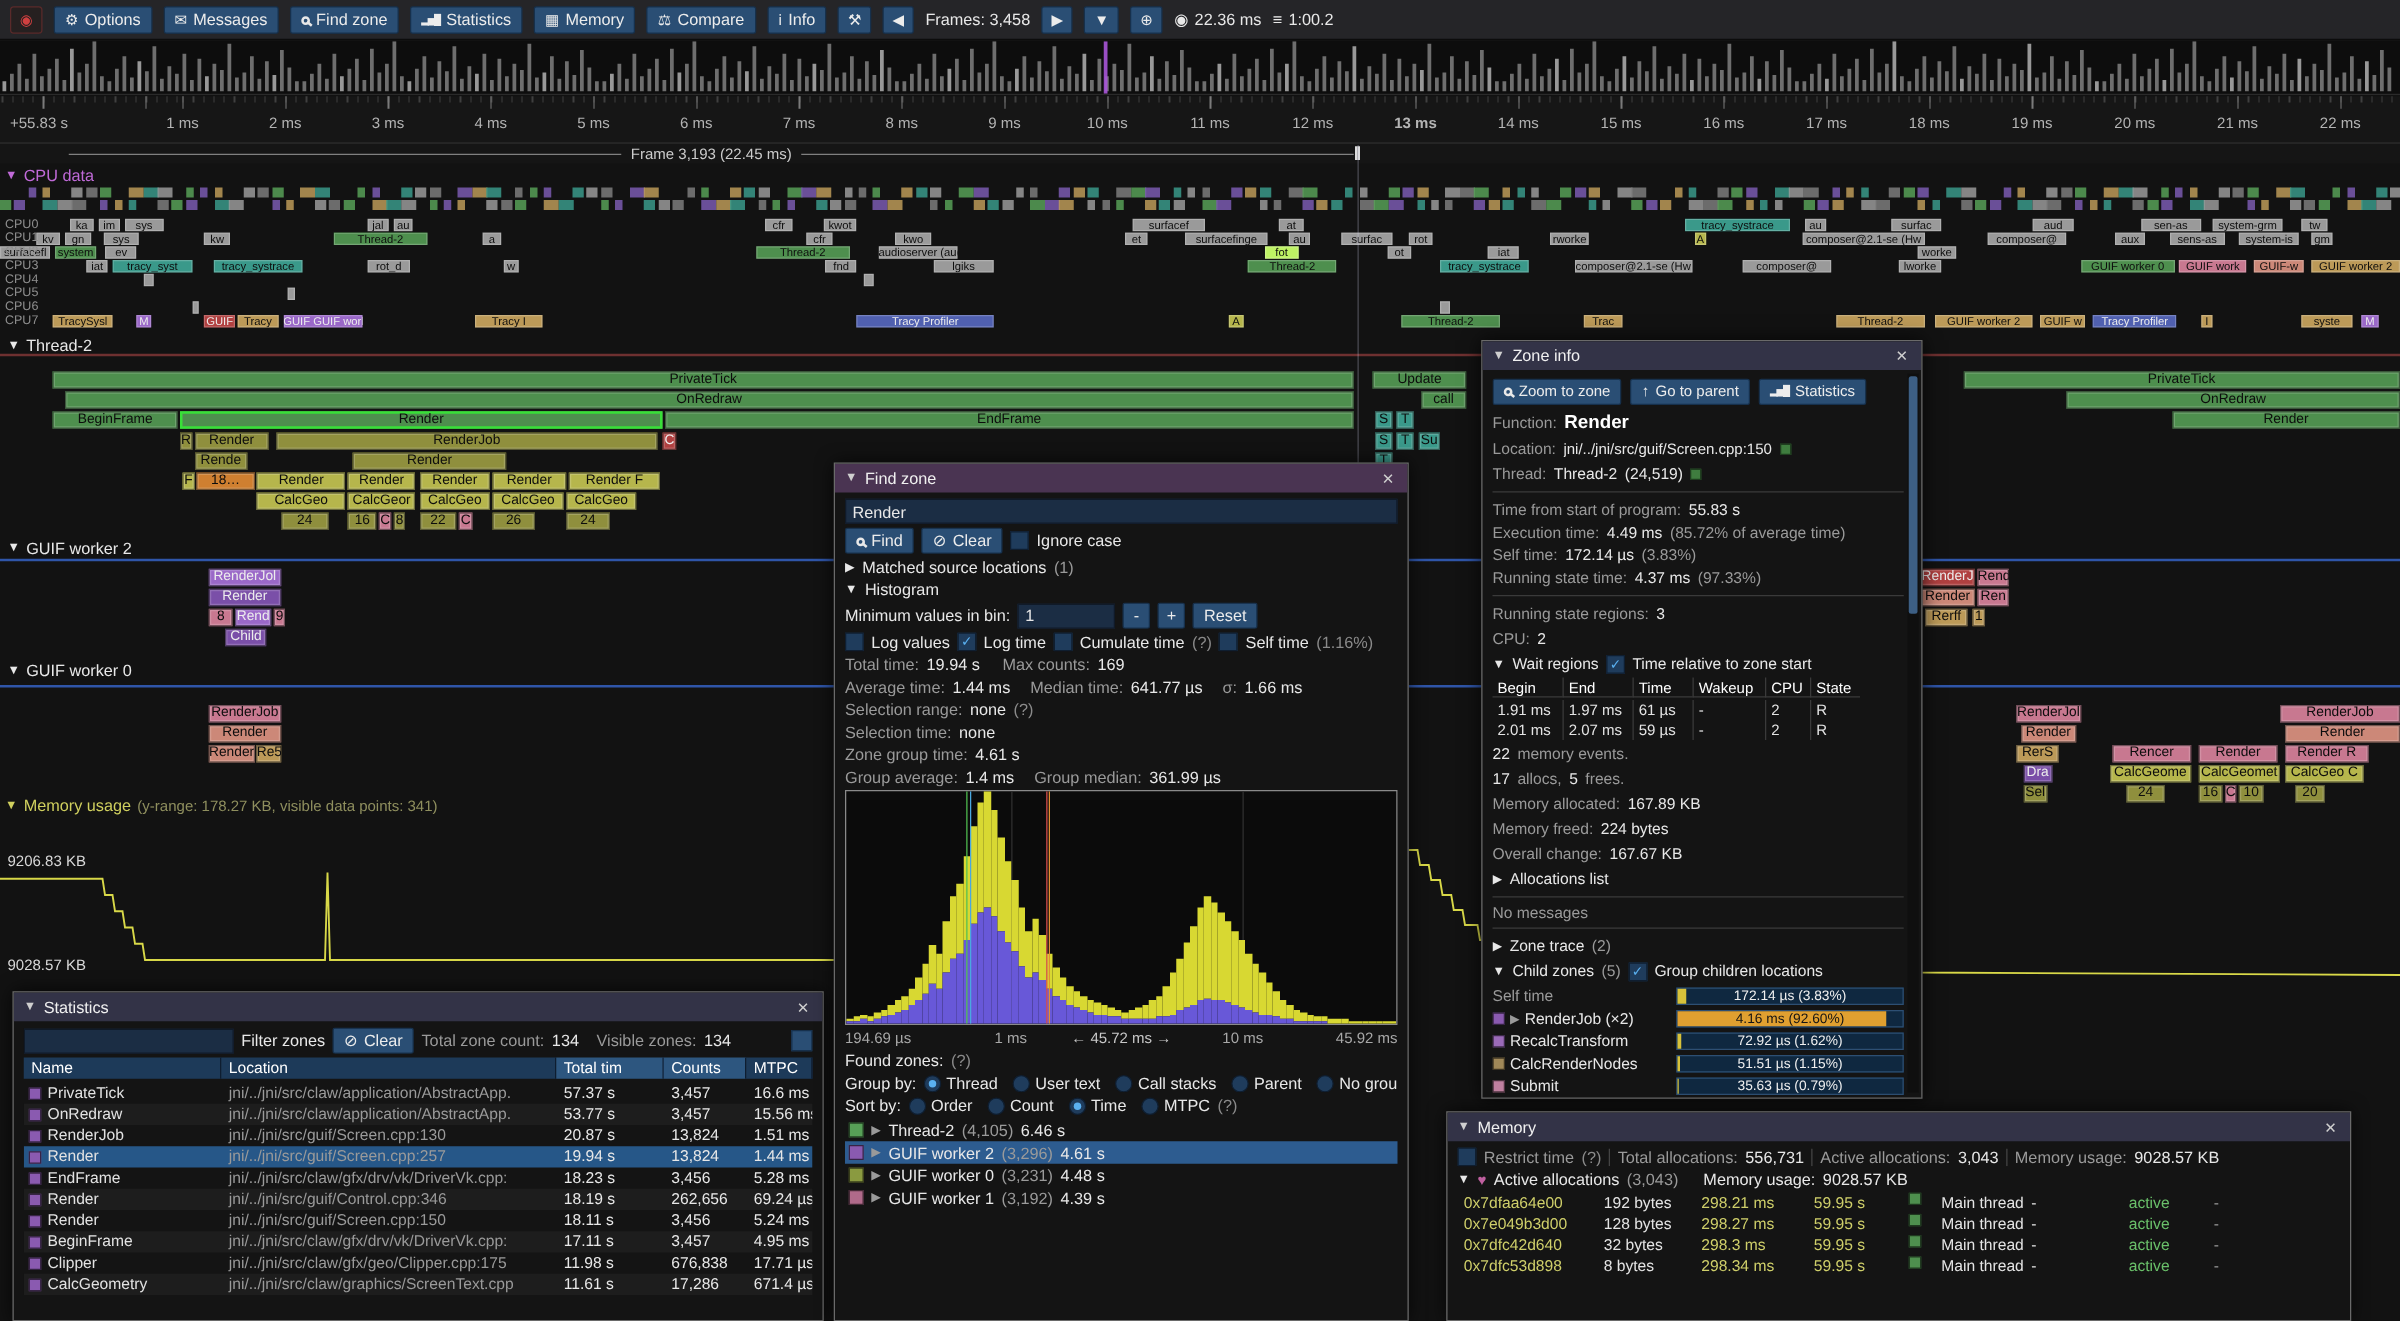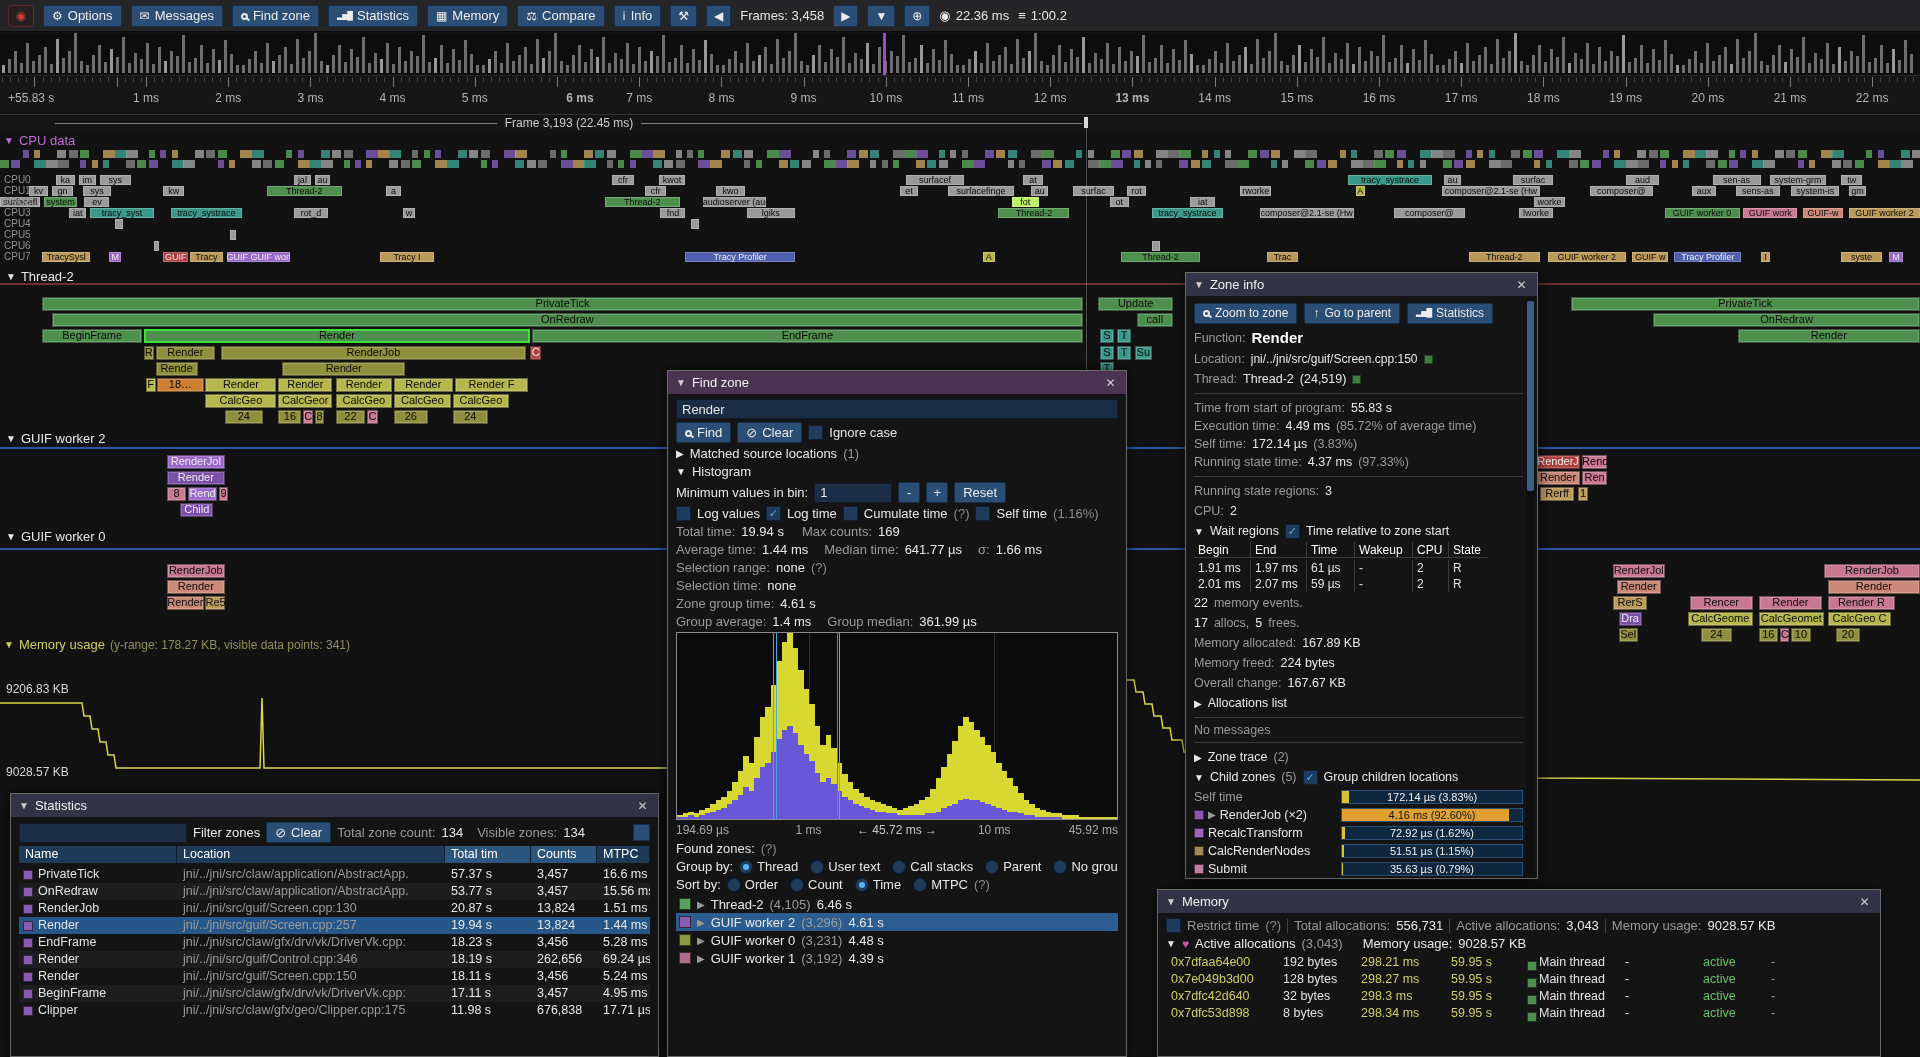--- a/index.html
+++ b/index.html
@@ -126,21 +126,21 @@
   .ctext{position:absolute;inset:0;text-align:center;font-size:11px;line-height:12px;color:#f0f0f0}
   .ctext.darkt{color:#141414}
   .vscroll{position:absolute;top:26px;bottom:4px;right:2px;width:9px;background:#0f0f0f}
   .vthumb{position:absolute;top:2px;left:1px;right:1px;height:190px;background:#3d5f84;border-radius:2px}
 
   
   .mgrid{display:grid;grid-template-columns:112px 78px 90px 76px 98px 78px 68px 1fr;flex:none}
   .mcell{height:17px;line-height:17px;padding:0 5px;font-size:12.5px;overflow:hidden;white-space:nowrap;color:#e4e4e4}
   .mcell.head{color:#fff;background:#202028;border-right:1px solid #3a3a3a}
   .vy{color:#cfcf6a}.vg{color:#6ac06a}
-  .mcell.th{display:flex;gap:2px;align-items:flex-end}
+  .mcell.th{display:flex;gap:16px;align-items:flex-start}
   .mcell.gray{color:#9a9a9a}
 </style>
 </head>
 <body>
 
 <div class="toolbar">
   <span class="pwrbtn">
       <span class="pwr">◉</span>
     </span>
   <span class="tbtn">
@@ -523,21 +523,21 @@
 <div class="ruler">
   <div class="ticksMinor"></div>
   <div class="ticksMajor"></div>
   <div id="rulerLabels">
       <span class="rorigin">+55.83 s</span>
       <span class="rlabel" style="left: 146px;">1 ms</span>
       <span class="rlabel" style="left: 228.2px;">2 ms</span>
       <span class="rlabel" style="left: 310.4px;">3 ms</span>
       <span class="rlabel" style="left: 392.6px;">4 ms</span>
       <span class="rlabel" style="left: 474.8px;">5 ms</span>
-      <span class="rlabel" style="left: 580px; font-weight: bold;">6 ms</span>
+      <span class="rlabel" style="left: 557px;">6 ms</span>
       <span class="rlabel" style="left: 639.2px;">7 ms</span>
       <span class="rlabel" style="left: 721.4px;">8 ms</span>
       <span class="rlabel" style="left: 803.6px;">9 ms</span>
       <span class="rlabel" style="left: 885.8px;">10 ms</span>
       <span class="rlabel" style="left: 968px;">11 ms</span>
       <span class="rlabel" style="left: 1050.2px;">12 ms</span>
       <span class="rlabel" style="left: 1132.4px; font-weight: bold;">13 ms</span>
       <span class="rlabel" style="left: 1214.6px;">14 ms</span>
       <span class="rlabel" style="left: 1296.8px;">15 ms</span>
       <span class="rlabel" style="left: 1379px;">16 ms</span>
@@ -1109,20 +1109,30 @@
         <div class="sgrid srow">
           <div class="scell name">
             <span class="swatch sm" style="background: rgb(138, 90, 176);"></span>
             <span>Clipper</span>
           </div>
           <div class="scell loc">jni/../jni/src/claw/gfx/geo/Clipper.cpp:175</div>
           <div class="scell">11.98 s</div>
           <div class="scell">676,838</div>
           <div class="scell">17.71 µs</div>
         </div>
+        <div class="sgrid srow">
+          <div class="scell name">
+            <span class="swatch sm" style="background: rgb(138, 90, 176);"></span>
+            <span>CalcGeometry</span>
+          </div>
+          <div class="scell loc">jni/../jni/src/claw/graphics/ScreenText.cpp</div>
+          <div class="scell">11.61 s</div>
+          <div class="scell">17,286</div>
+          <div class="scell">671.4 µs</div>
+        </div>
       </div>
   </div>
 </div>
 
 <div class="window" style="left:667px;top:370px;width:460px;height:687px;z-index:50">
   <div class="titlebar focus">
     <span class="tb-collapse">▼</span>
     <span class="tb-title">Find zone</span>
     <span class="tb-close">✕</span>
   </div>

